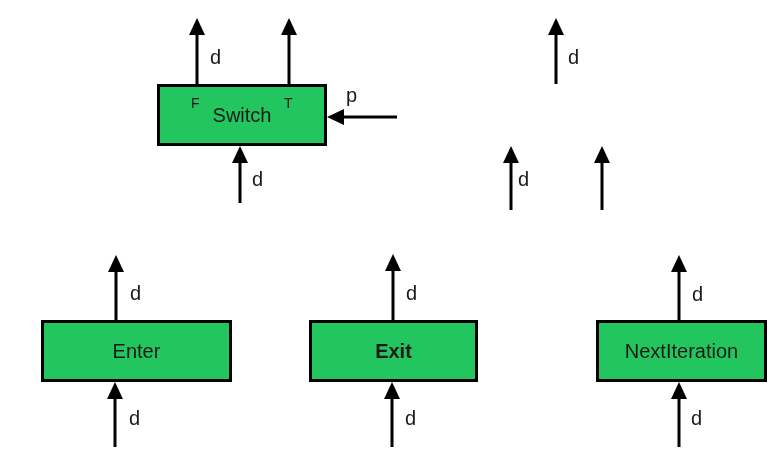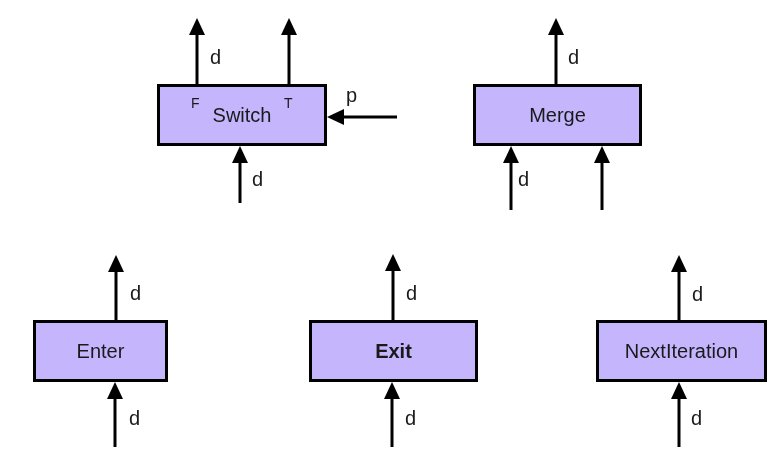--- a/index.html
+++ b/index.html
@@ -12,21 +12,21 @@
     position: relative;
     width: 781px;
     height: 474px;
     background: #ffffff;
     overflow: hidden;
   }
   .op-box {
     position: absolute;
     box-sizing: border-box;
     border: 3px solid #000000;
-    background: #c4b5fd;
+    background: #22c55e;
     display: flex;
     align-items: center;
     justify-content: center;
   }
   .op-label {
     font-size: 20px;
     color: #1a1a1a;
     white-space: nowrap;
   }
   .port-label {
@@ -99,41 +99,38 @@
   </div>
   <div class="arrow-left" style="left:327px; top:109px; width:70px;">
     <span class="head"></span>
     <span class="shaft"></span>
   </div>
 
   <span class="edge-label" style="left:210px; top:46px;">d</span>
   <span class="edge-label" style="left:252px; top:168px;">d</span>
   <span class="edge-label" style="left:346px; top:84px;">p</span>
 
-  <div class="op-box" style="left:473px; top:84px; width:169px; height:62px;">
-    <span class="op-label">Merge</span>
-  </div>
 
   <div class="arrow-up" style="left:548px; top:18px; height:66px;">
     <span class="head"></span>
     <span class="shaft"></span>
   </div>
   <div class="arrow-up" style="left:503px; top:146px; height:64px;">
     <span class="head"></span>
     <span class="shaft"></span>
   </div>
   <div class="arrow-up" style="left:594px; top:146px; height:64px;">
     <span class="head"></span>
     <span class="shaft"></span>
   </div>
 
   <span class="edge-label" style="left:568px; top:46px;">d</span>
   <span class="edge-label" style="left:518px; top:168px;">d</span>
 
-  <div class="op-box" style="left:33px; top:320px; width:135px; height:62px;">
+  <div class="op-box" style="left:41px; top:320px; width:191px; height:62px;">
     <span class="op-label">Enter</span>
   </div>
 
   <div class="arrow-up" style="left:108px; top:255px; height:65px;">
     <span class="head"></span>
     <span class="shaft"></span>
   </div>
   <div class="arrow-up" style="left:107px; top:382px; height:65px;">
     <span class="head"></span>
     <span class="shaft"></span>

